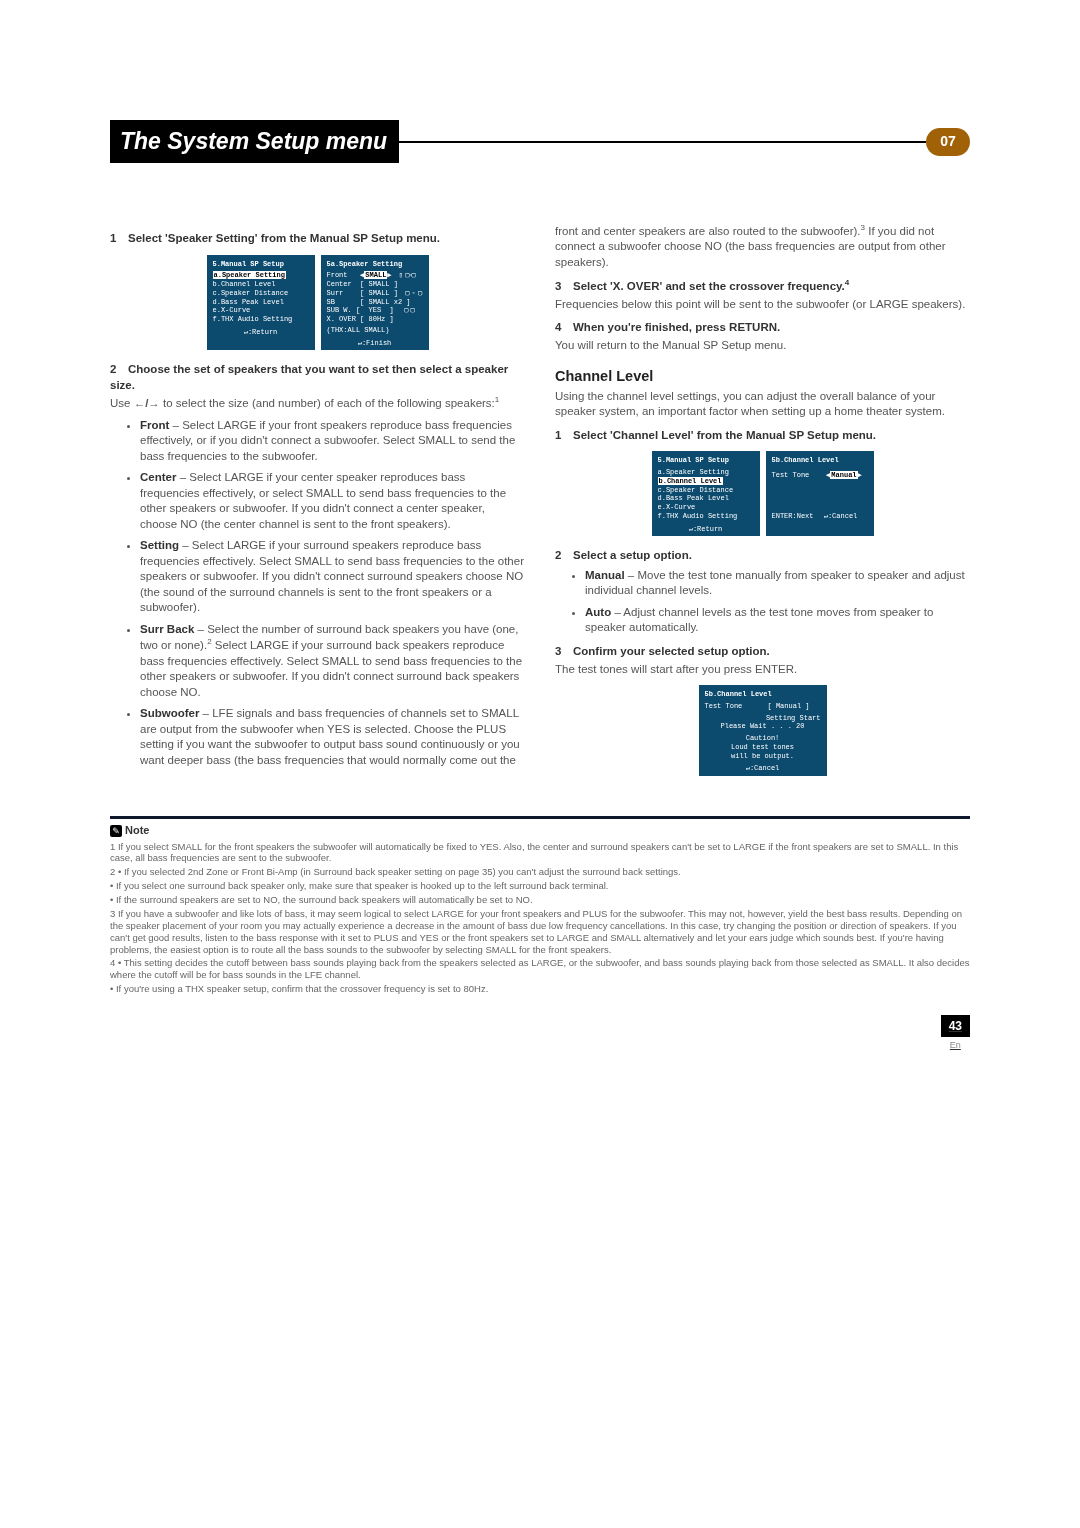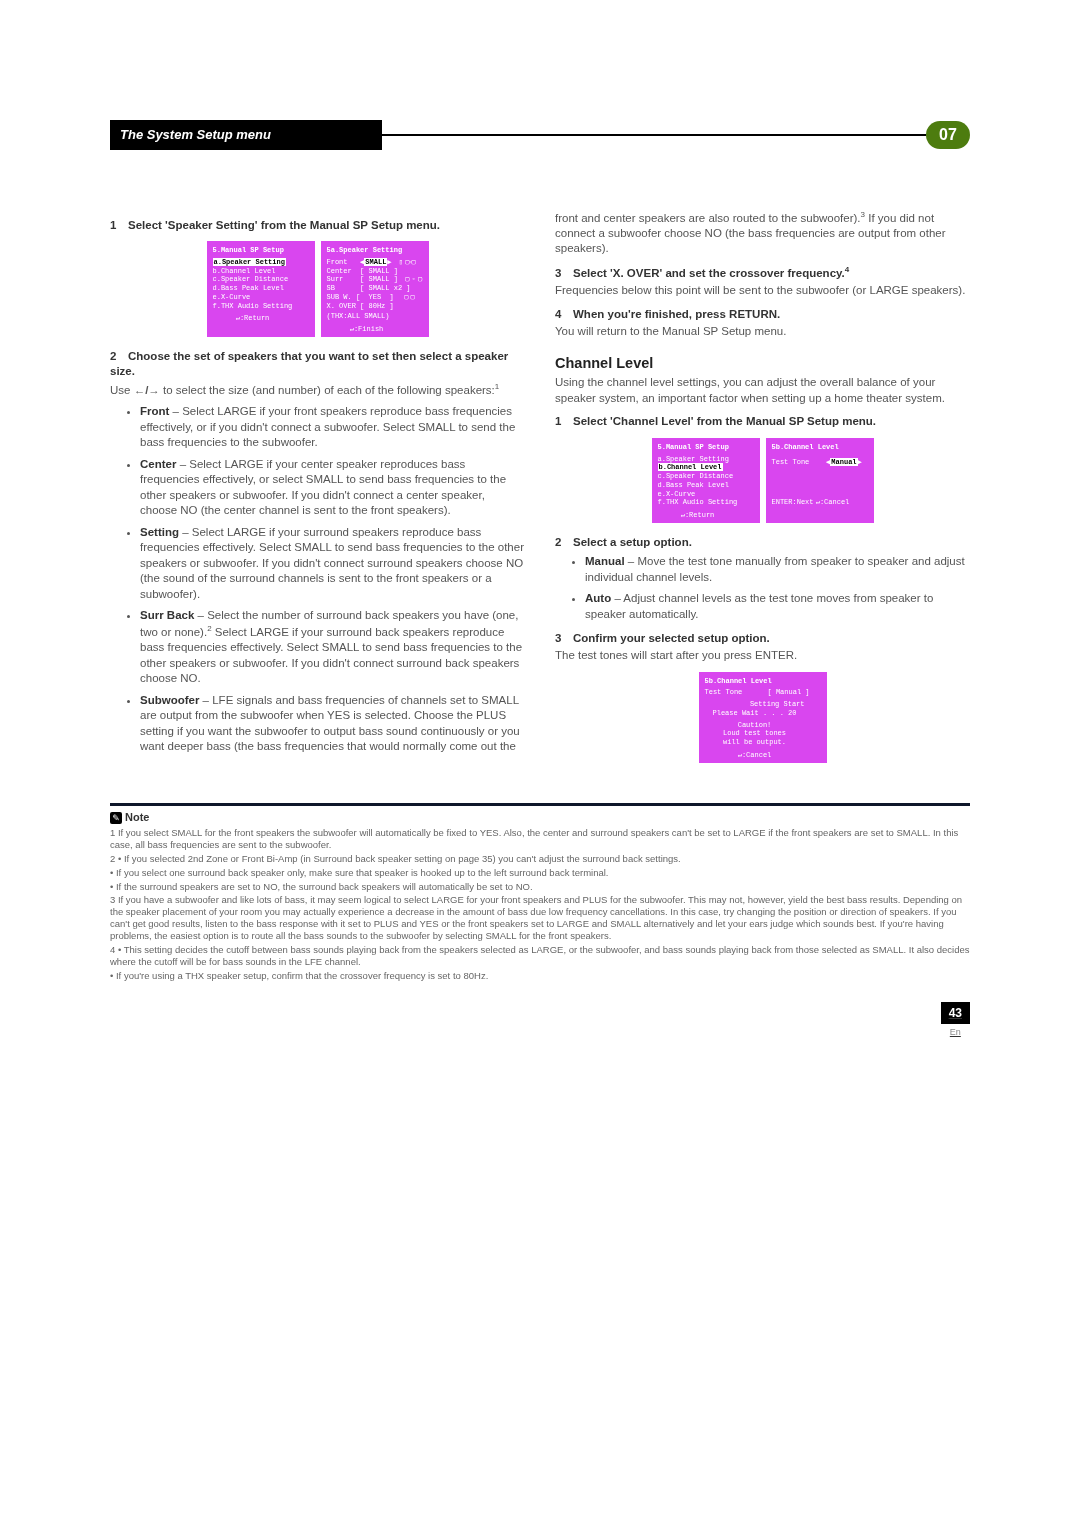--- a/index.html
+++ b/index.html
@@ -15,36 +15,36 @@
   }
   .header-bar {
     display: flex;
     align-items: center;
     margin-bottom: 60px;
   }
   .header-title {
     background: #000;
     color: #fff;
     font-weight: bold;
-    font-size: 13px;
+    font-size: 23px;
     padding: 6px 12px 6px 10px;
     font-style: italic;
     flex: 0 0 auto;
     min-width: 250px;
   }
   .header-line {
     flex: 1;
     border-top: 2px solid #000;
     margin-left: 0;
   }
   .chapter-badge {
-    background: #4d7c0f;
+    background: #a16207;
     color: #fff;
     font-weight: bold;
-    font-size: 16px;
+    font-size: 14px;
     width: 44px;
     height: 28px;
     border-radius: 14px;
     display: flex;
     align-items: center;
     justify-content: center;
   }
   .two-col {
     display: flex;
     gap: 30px;
@@ -83,26 +83,26 @@
   }
   .sup { vertical-align: super; font-size: 8px; }
   
   .osd-row {
     display:flex;
     gap:6px;
     justify-content:center;
     margin:8px 0 12px 0;
   }
   .osd {
-    background:#d946ef;
+    background:#0c4a6e;
     color:#fff;
     font-family: "Courier New", monospace;
     font-size:7px;
     line-height:1.25;
-    padding:5px 22px 3px 6px;
+    padding:5px 6px 3px 6px;
     width:108px;
     box-sizing:border-box;
   }
   .osd .title { font-weight:bold; margin-bottom:3px; font-size:7px;}
   .osd .hl { background:#fff; color:#000; padding:0 1px; font-weight:bold;}
   .osd .row { white-space:nowrap; }
   .osd .foot { text-align:center; margin-top:4px;}
   .osd .foot-left { float:left;}
   .osd7line { min-height:70px;}
   .spk-icons { display:inline-block; width:22px; text-align:center; letter-spacing:-1px;}

